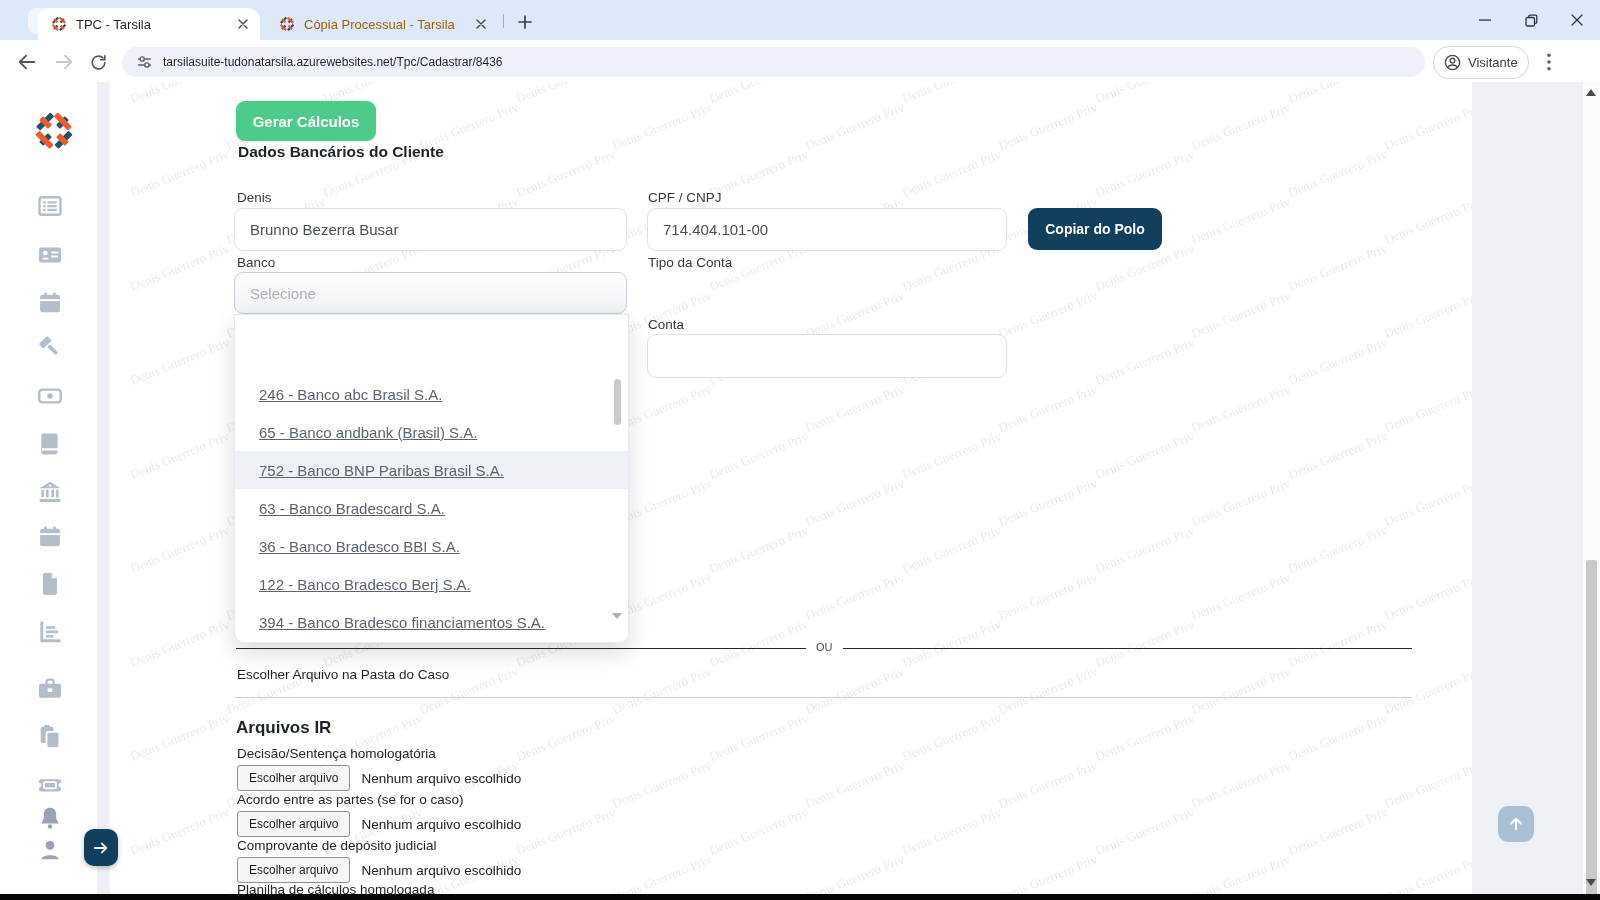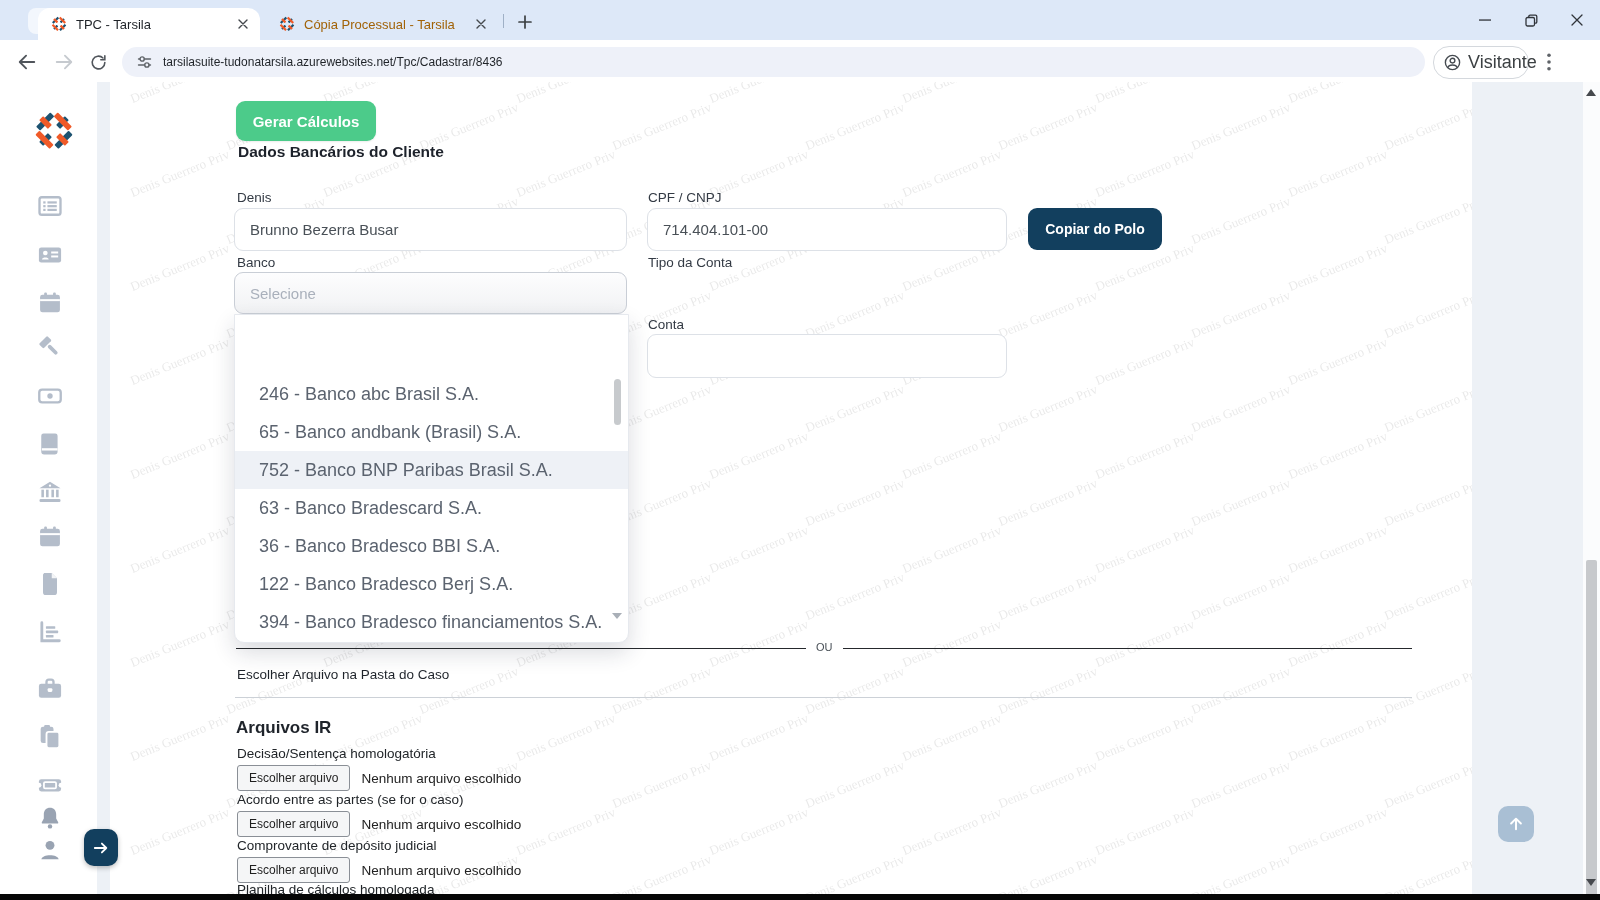--- a/index.html
+++ b/index.html
@@ -18,21 +18,21 @@
   .tab-sep{position:absolute;left:503px;top:14px;width:1px;height:14px;background:#9fb0c6;}
   .new-tab{position:absolute;left:512px;top:9px;width:26px;height:26px;display:flex;align-items:center;justify-content:center;}
   .win-controls{position:absolute;right:0;top:0;height:40px;display:flex;}
   .win-btn{width:46px;height:40px;display:flex;align-items:center;justify-content:center;}
 
   .toolbar{position:absolute;left:0;top:40px;width:1600px;height:42px;background:#ffffff;border-bottom:1px solid #dfe3e8;}
   .nav-ic{position:absolute;top:50px;width:24px;height:24px;display:flex;align-items:center;justify-content:center;}
   .omnibox{position:absolute;left:122px;top:47px;width:1303px;height:30px;border-radius:15px;background:#eef1f9;display:flex;align-items:center;}
   .omnibox .url{font-size:12px;color:#1f2328;margin-left:10px;}
   .profile-chip{position:absolute;left:1433px;top:46px;width:94px;height:31px;border:1px solid #d4d8dd;border-radius:16px;background:#fff;display:flex;align-items:center;}
-  .profile-chip span.lbl{font-size:18px;color:#3c4043;margin-left:6px;}
+  .profile-chip span.lbl{font-size:13px;color:#3c4043;margin-left:6px;}
   .kebab{position:absolute;left:1537px;top:49px;width:24px;height:26px;display:flex;align-items:center;justify-content:center;}
 
   
   .sidebar{position:absolute;left:0;top:82px;width:97px;height:818px;background:#ffffff;}
   .s-icon{position:absolute;left:36px;width:28px;height:28px;color:#b4bdca;}
   .s-icon.dk{color:#99a3b2;}
   .expand-btn{position:absolute;left:84px;top:829px;width:34px;height:37px;border-radius:10px;background:#123f5e;display:flex;align-items:center;justify-content:center;box-shadow:0 2px 5px rgba(0,0,0,.25);}
   .card{position:absolute;left:110px;top:82px;width:1362px;height:812px;background:#ffffff;overflow:hidden;}
   .wm{position:absolute;font-family:"Liberation Serif",serif;font-size:13px;color:rgba(0,0,0,0.09);transform:rotate(-22deg);transform-origin:left top;white-space:nowrap;}
 
@@ -43,21 +43,21 @@
   .sec-title{position:absolute;left:238px;top:143px;font-size:15.5px;font-weight:bold;color:#1d222b;}
   .f-label{position:absolute;font-size:13.5px;color:#333a44;}
   .f-input{position:absolute;background:#fff;border:1px solid #dde1e7;border-radius:9px;display:flex;align-items:center;font-size:15px;color:#495057;padding:0 15px;box-sizing:border-box;}
   .placeholder{color:#a9b0bb;}
   .btn-navy{position:absolute;left:1028px;top:208px;width:134px;height:42px;border-radius:9px;background:#123f5e;color:#fff;font-weight:bold;font-size:14px;display:flex;align-items:center;justify-content:center;}
   .sel{background:linear-gradient(180deg,#fdfdfe 0%,#f1f2f4 100%);border:1px solid #c9ced6;}
 
   .dropdown{position:absolute;left:234px;top:314px;width:393px;height:327px;background:#fff;border:1px solid #e6e9ee;border-radius:0 0 10px 10px;box-shadow:0 10px 22px rgba(30,40,60,.16);overflow:hidden;}
   .dd-search{position:absolute;left:16px;top:17px;width:361px;height:36px;border:1px solid #bfc7d1;border-radius:8px;box-sizing:border-box;display:flex;align-items:center;font-size:14px;color:#3f4650;padding:0 12px;}
   .dd-list{position:absolute;left:0;top:60px;width:100%;}
-  .dd-opt{position:absolute;left:0;width:100%;height:38px;display:flex;align-items:center;padding-left:24px;box-sizing:border-box;font-size:18px;color:#5b636f;}
+  .dd-opt{position:absolute;left:0;width:100%;height:38px;display:flex;align-items:center;padding-left:24px;box-sizing:border-box;font-size:15px;color:#5b636f;text-decoration:underline;}
   .dd-opt.hl{background:#eef1f6;}
   .dd-sb{position:absolute;left:379px;top:64px;width:7px;height:46px;border-radius:4px;background:#c7cacd;}
   .dd-down{position:absolute;left:377px;top:298px;width:0;height:0;border-left:5px solid transparent;border-right:5px solid transparent;border-top:6px solid #a9afb7;}
 
   .ou-line{position:absolute;top:648px;height:1px;background:#25282c;}
   .ou-text{position:absolute;top:641px;font-size:11px;color:#495057;}
   .link-plain{position:absolute;left:237px;top:667px;font-size:13.5px;color:#1f242b;}
   .hr{position:absolute;left:235px;top:697px;width:1177px;height:1px;background:#ccd1d7;}
 
   .ir-title{position:absolute;left:236px;top:718px;font-size:17px;font-weight:bold;color:#1f242b;}

